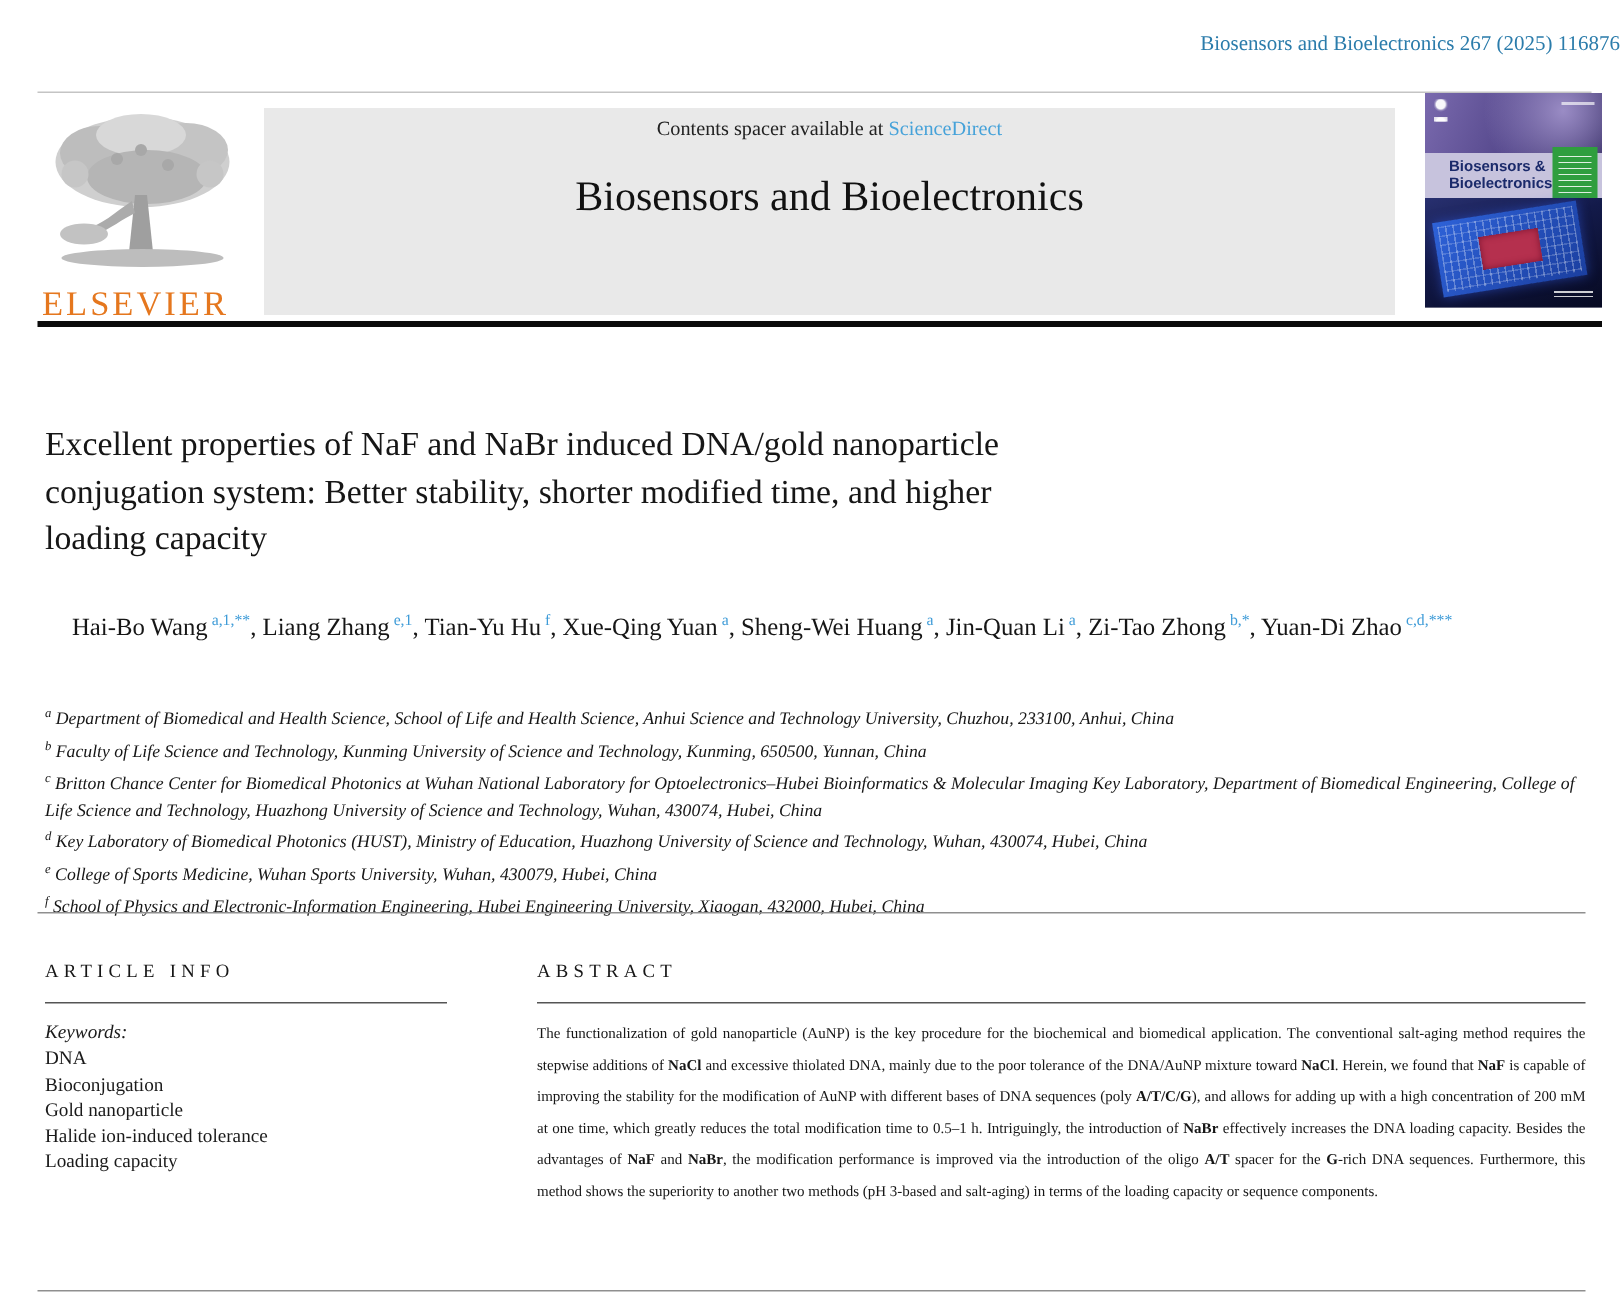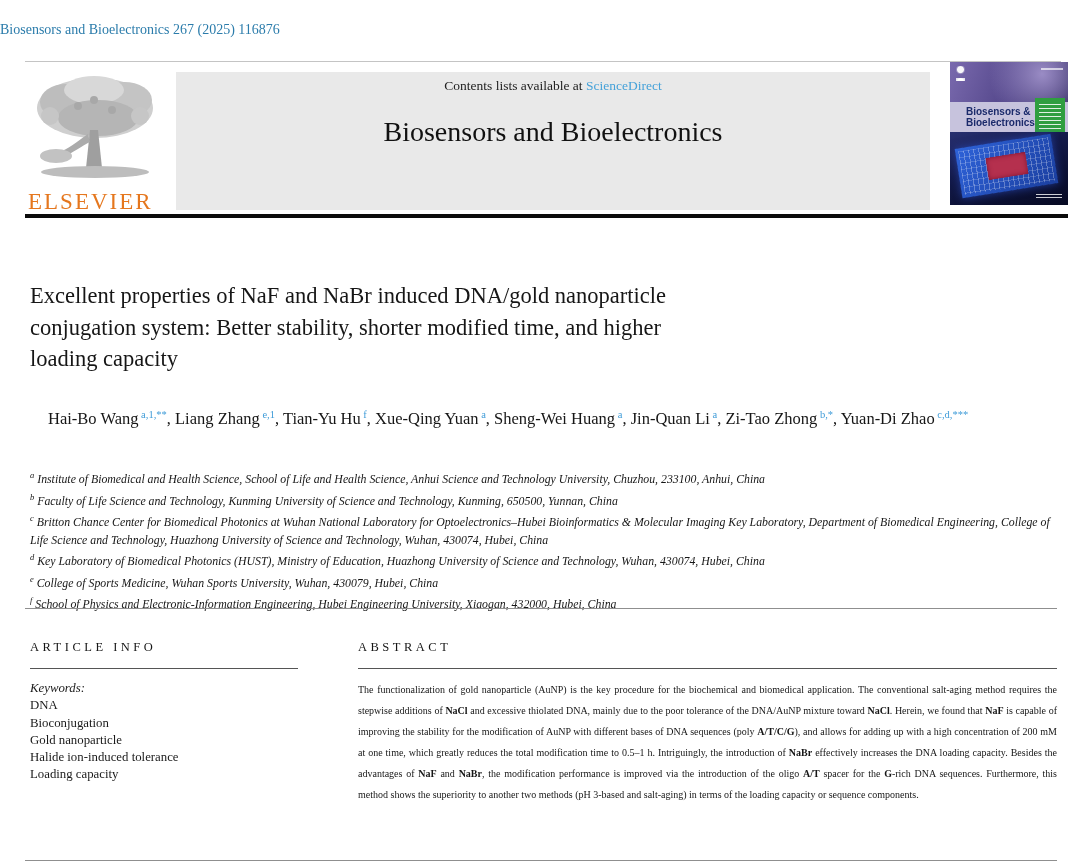--- a/index.html
+++ b/index.html
@@ -1,20 +1,20 @@
 <!DOCTYPE html>
 <html><head>
 <meta charset="utf-8">
 <style>
   html,body{margin:0;padding:0;background:#fff;}
   .page{position:relative;width:1080px;height:868px;background:#fff;
         font-family:"Liberation Serif",serif;color:#1a1a1a;overflow:hidden;}
 
   
-  .citation{position:absolute;top:22px;left:0;width:100%;text-align:left;
+  .citation{position:absolute;top:22px;left:0;width:100%;text-align:right;
             font-size:14px;color:#2b7cab;}
 
   
   .rule{position:absolute;background:#9a9a9a;height:1px;}
   .rule-top{top:61px;left:25px;width:1036px;background:#c4c4c4;}
   .rule-black{top:214px;left:25px;width:1043px;height:4px;background:#0b0b0b;}
   .rule-mid{top:608px;left:25px;width:1032px;background:#8f8f8f;}
   .rule-bottom{top:860px;left:25px;width:1032px;background:#8f8f8f;}
 
   
@@ -101,21 +101,21 @@
       <ellipse cx="67" cy="100" rx="54" ry="6" fill="#bdbdbd"></ellipse>
       <circle cx="50" cy="34" r="4" fill="#a8a8a8"></circle>
       <circle cx="84" cy="38" r="4" fill="#a8a8a8"></circle>
       <circle cx="66" cy="28" r="4" fill="#a8a8a8"></circle>
     </svg>
     <div class="logo-word">ELSEVIER</div>
   </div>
 
   <div class="banner">
     <div class="contents">
-      <span>Contents lists available at</span>
+      <span>Contents spacer available at</span>
       <span> </span>
       <a href="#" class="linkblue">ScienceDirect</a>
     </div>
     <div class="jtitle">Biosensors and Bioelectronics</div>
   </div>
 
   <div class="cover">
     <div class="c-top"></div>
     <div class="c-mark"></div>
     <div class="c-topline"></div>
@@ -141,21 +141,21 @@
 
   <h1 class="title" style="margin:0;font-weight:normal">
     <span class="tline">Excellent properties of NaF and NaBr induced DNA/gold nanoparticle</span>
     <span class="tline">conjugation system: Better stability, shorter modified time, and higher</span>
     <span class="tline">loading capacity</span>
   </h1>
 
   <div class="authors"><span class="author"><span>Hai-Bo Wang</span><sup class="asup"> a,1,**</sup></span><span class="author"><span>Liang Zhang</span><sup class="asup"> e,1</sup></span><span class="author"><span>Tian-Yu Hu</span><sup class="asup"> f</sup></span><span class="author"><span>Xue-Qing Yuan</span><sup class="asup"> a</sup></span><span class="author"><span>Sheng-Wei Huang</span><sup class="asup"> a</sup></span><span class="author"><span>Jin-Quan Li</span><sup class="asup"> a</sup></span><span class="author"><span>Zi-Tao Zhong</span><sup class="asup"> b,*</sup></span><span class="author"><span>Yuan-Di Zhao</span><sup class="asup"> c,d,***</sup></span></div>
 
   <div class="affils">
-      <div class="affil"><sup>a</sup><span> Institute of Biomedical and Health Science, School of Life and Health Science, Anhui Science and Technology University, Chuzhou, 233100, Anhui, China</span></div>
+      <div class="affil"><sup>a</sup><span> Department of Biomedical and Health Science, School of Life and Health Science, Anhui Science and Technology University, Chuzhou, 233100, Anhui, China</span></div>
       <div class="affil"><sup>b</sup><span> Faculty of Life Science and Technology, Kunming University of Science and Technology, Kunming, 650500, Yunnan, China</span></div>
       <div class="affil"><sup>c</sup><span> Britton Chance Center for Biomedical Photonics at Wuhan National Laboratory for Optoelectronics–Hubei Bioinformatics &amp; Molecular Imaging Key Laboratory, Department of Biomedical Engineering, College of Life Science and Technology, Huazhong University of Science and Technology, Wuhan, 430074, Hubei, China</span></div>
       <div class="affil"><sup>d</sup><span> Key Laboratory of Biomedical Photonics (HUST), Ministry of Education, Huazhong University of Science and Technology, Wuhan, 430074, Hubei, China</span></div>
       <div class="affil"><sup>e</sup><span> College of Sports Medicine, Wuhan Sports University, Wuhan, 430079, Hubei, China</span></div>
       <div class="affil"><sup>f</sup><span> School of Physics and Electronic-Information Engineering, Hubei Engineering University, Xiaogan, 432000, Hubei, China</span></div>
     </div>
 
   <div class="rule rule-mid"></div>
 
   <div class="left-col">

